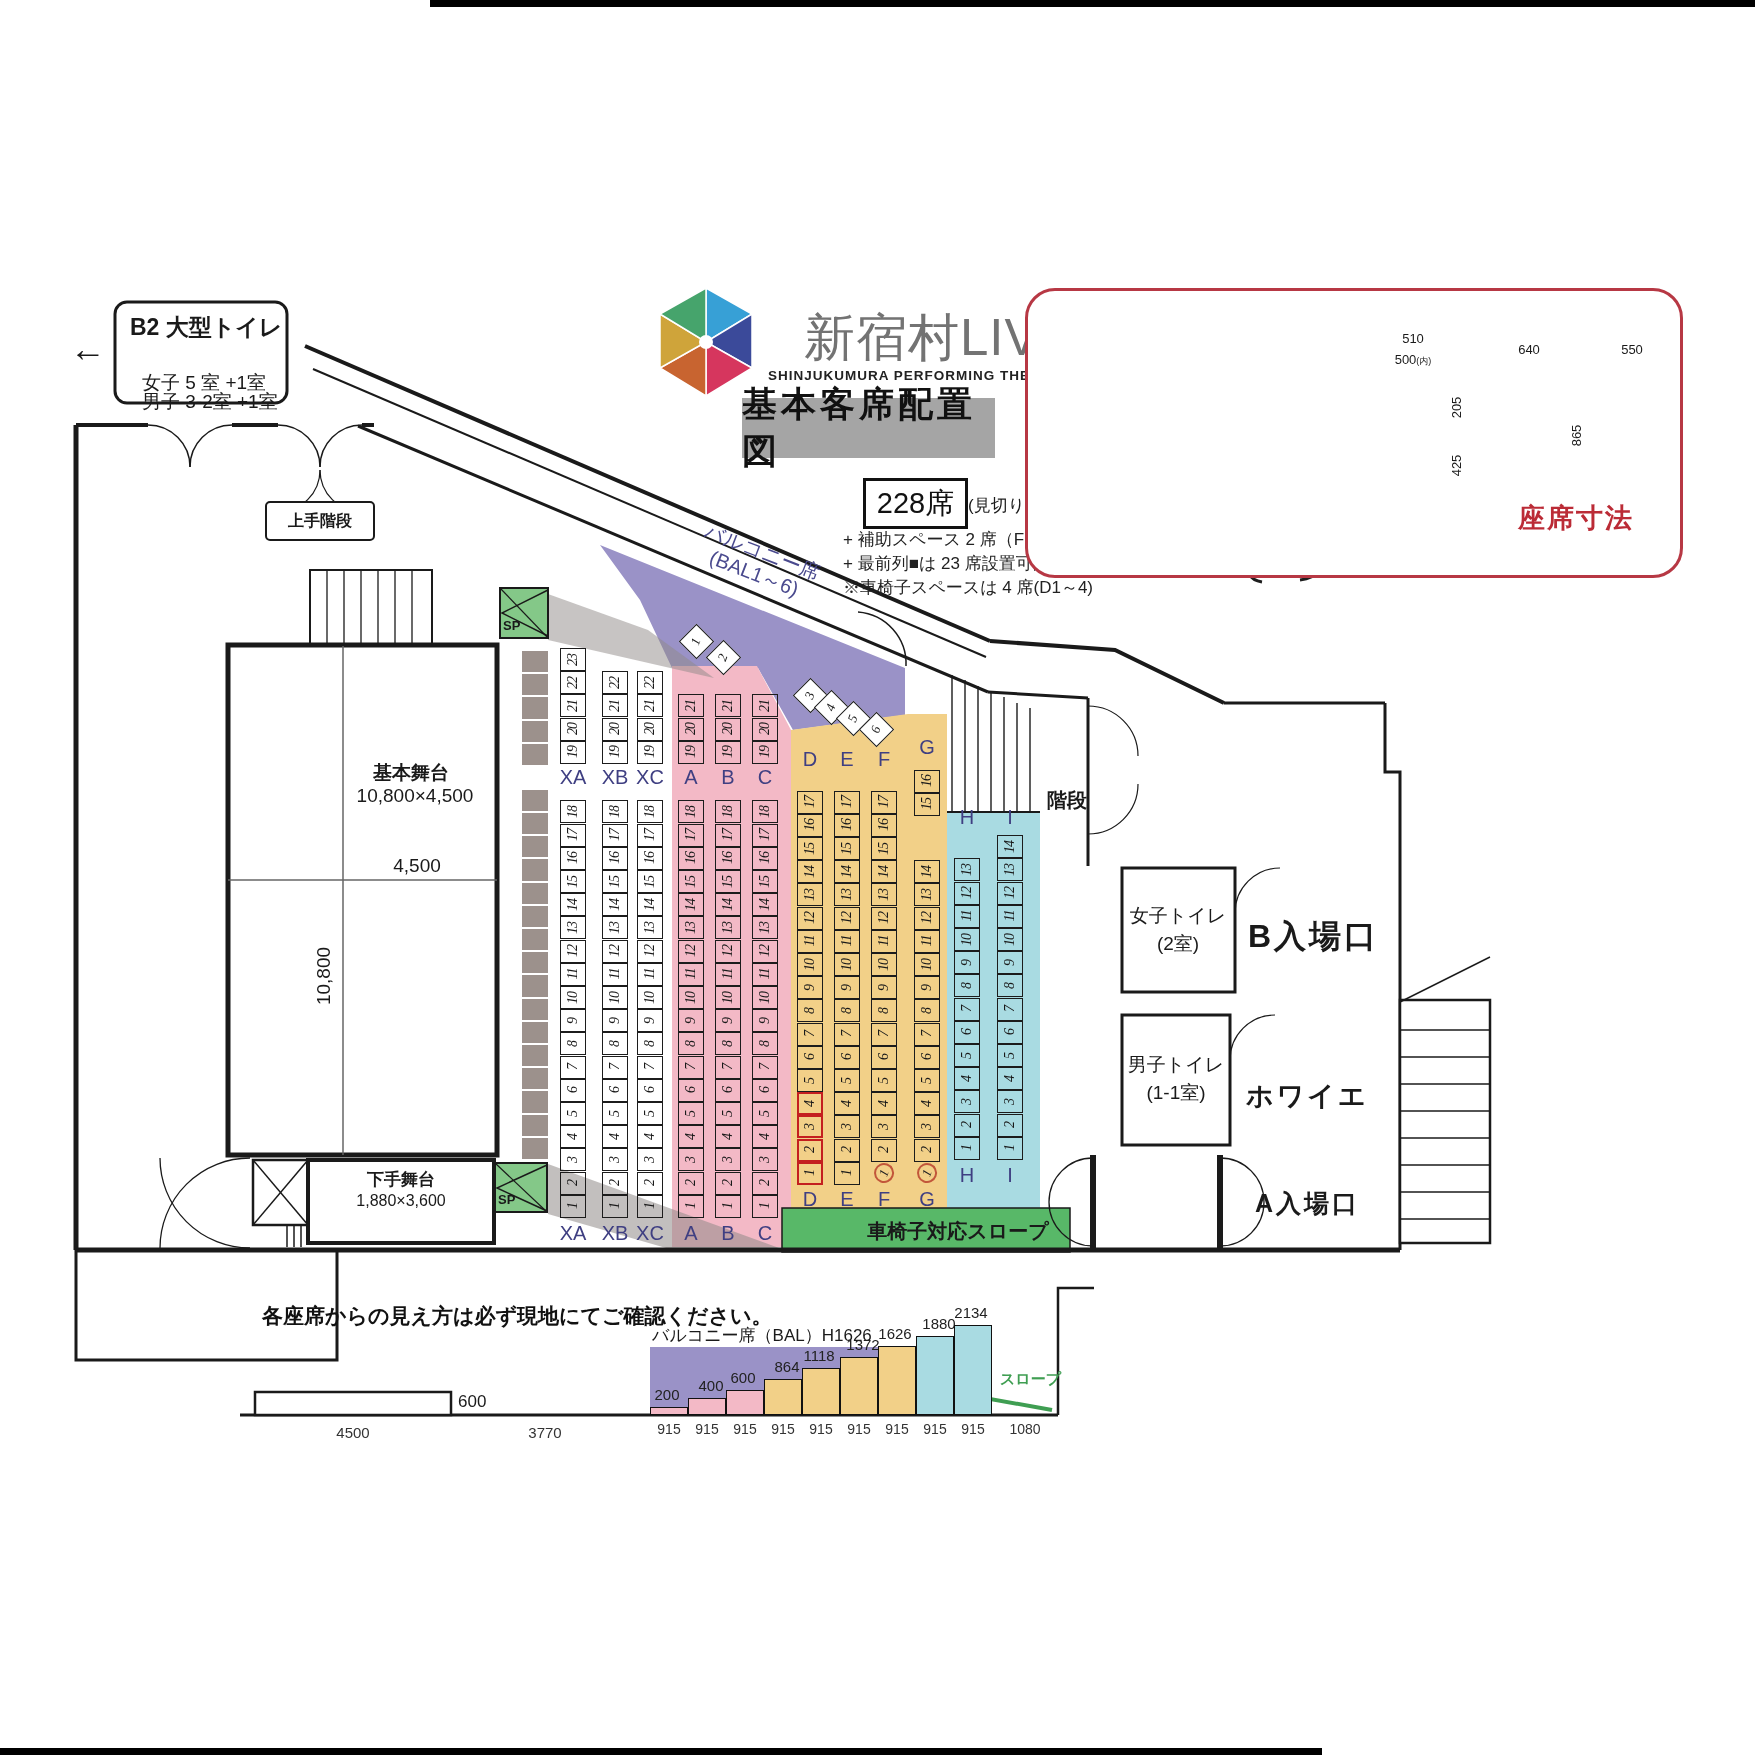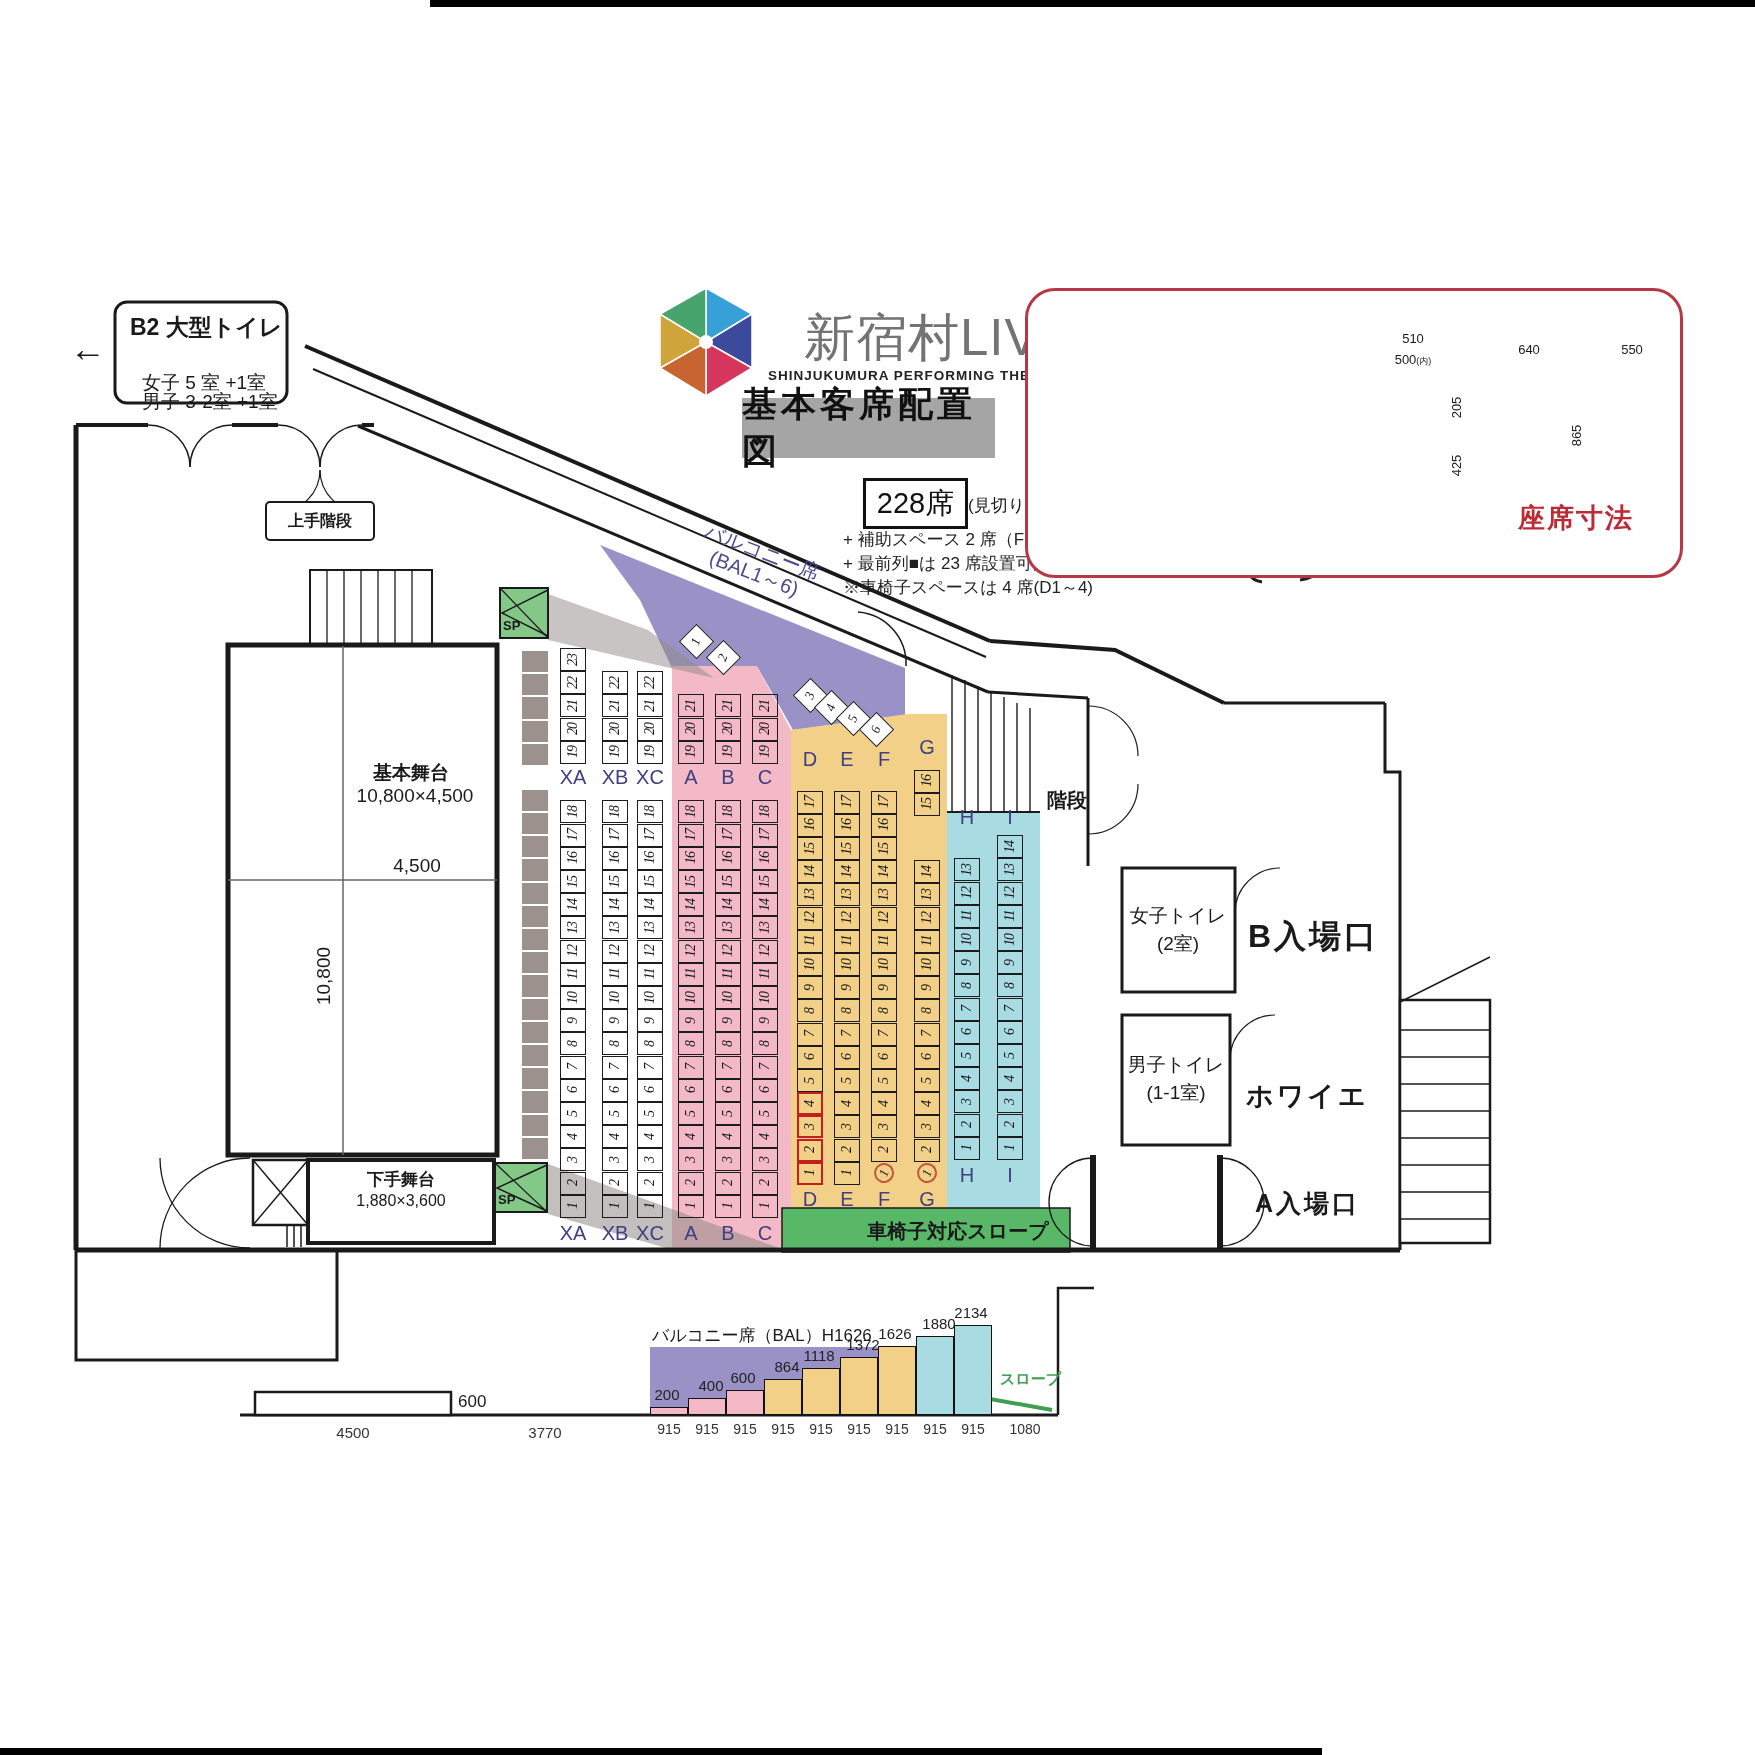--- a/index.html
+++ b/index.html
@@ -1041,14 +1041,15 @@
       <div class="bar" style="left: 954px; top: 1325px; width: 38px; height: 90px; background: rgb(169, 219, 226);"></div>
       <div class="num-lbl" style="left: 971px; top: 1304px;">2134</div>
       <div class="w915" style="left: 973px; top: 1421px;">915</div>
     </div>
   <div class="abs" style="left:458px;top:1392px;font-size:17px;">600</div>
   <div class="abs ctr" style="left:353px;top:1424px;font-size:15px;color:#333;">4500</div>
   <div class="abs ctr" style="left:545px;top:1424px;font-size:15px;color:#333;">3770</div>
   <div class="abs ctr" style="left:1025px;top:1421px;font-size:14px;color:#333;">1080</div>
   <div class="abs" style="left:1000px;top:1370px;font-size:15px;font-weight:bold;color:#3f9e52;">スロープ</div>
 
+  <div class="abs foot" style="left:262px;top:1302px;">各座席からの見え方は必ず現地にてご確認ください。</div>
 
 </div>
 
 </body></html>

